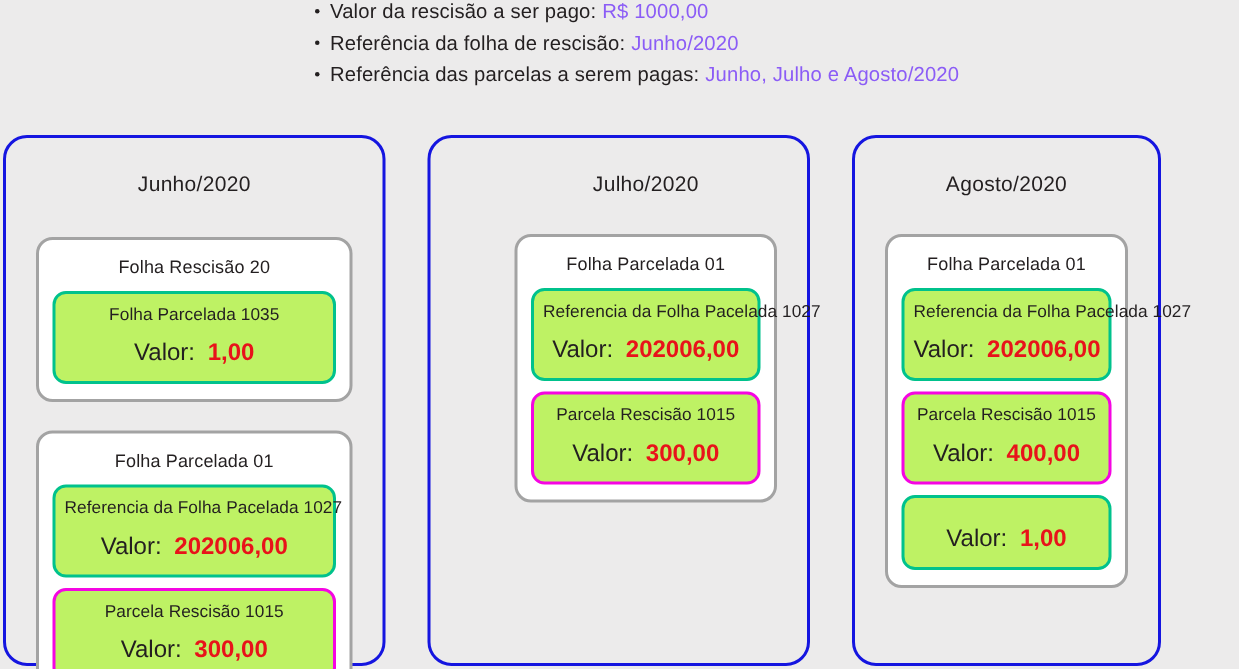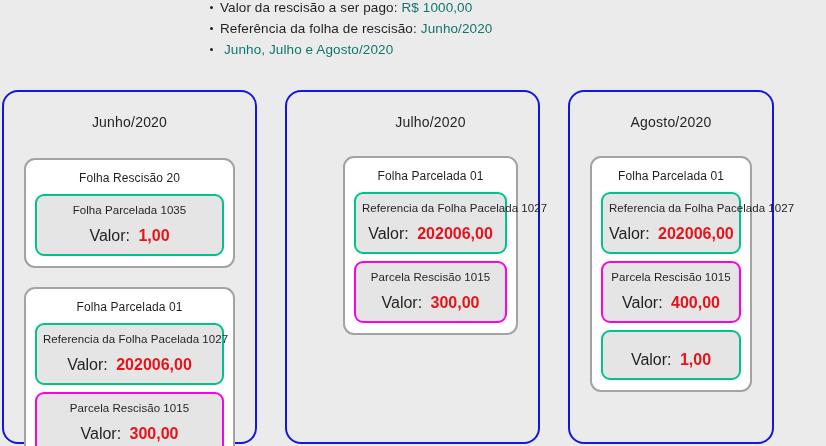--- a/index.html
+++ b/index.html
@@ -36,21 +36,21 @@
     height: 3px;
     border-radius: 50%;
     background: #231f20;
     margin-right: 7px;
     position: relative;
     top: -3px;
     flex: none;
   }
   .note-label { color: #231f20; }
   .note-value {
-    color: #0f766e;
+    color: #8b5cf6;
     margin-left: 4px;
   }
 
   
   .columns {
     position: absolute;
     left: 0;
     top: 90px;
     width: 826px;
     height: 354px;
@@ -95,21 +95,21 @@
     font-size: 12px;
     color: #231f20;
     padding: 2px 0 9px 0;
     letter-spacing: 0.1px;
   }
 
   
   .item-card {
     border-radius: 9px;
     box-sizing: border-box;
-    background: #e5e5e5;
+    background: #bef264;
     padding: 8px 6px 9px 6px;
     margin-bottom: 7px;
   }
   .item-card:last-child { margin-bottom: 0; }
   .item-card.teal    { border: 2px solid #00c28c; }
   .item-card.magenta { border: 2px solid #f505e2; }
 
   .item-title {
     text-align: center;
     font-size: 11.5px;
@@ -139,20 +139,21 @@
     <span class="note-label">Valor da rescisão a ser pago:</span>
     <span class="note-value">R$ 1000,00</span>
   </div>
   <div class="note-line">
     <span class="bullet-dot"></span>
     <span class="note-label">Referência da folha de rescisão:</span>
     <span class="note-value">Junho/2020</span>
   </div>
   <div class="note-line">
     <span class="bullet-dot"></span>
+    <span class="note-label">Referência das parcelas a serem pagas:</span>
     <span class="note-value">Junho, Julho e Agosto/2020</span>
   </div>
 </div>
 
 <div class="columns">
 
   <div class="panel panel-1">
     <div class="panel-title">Junho/2020</div>
 
     <div class="group-card group-card-1">

